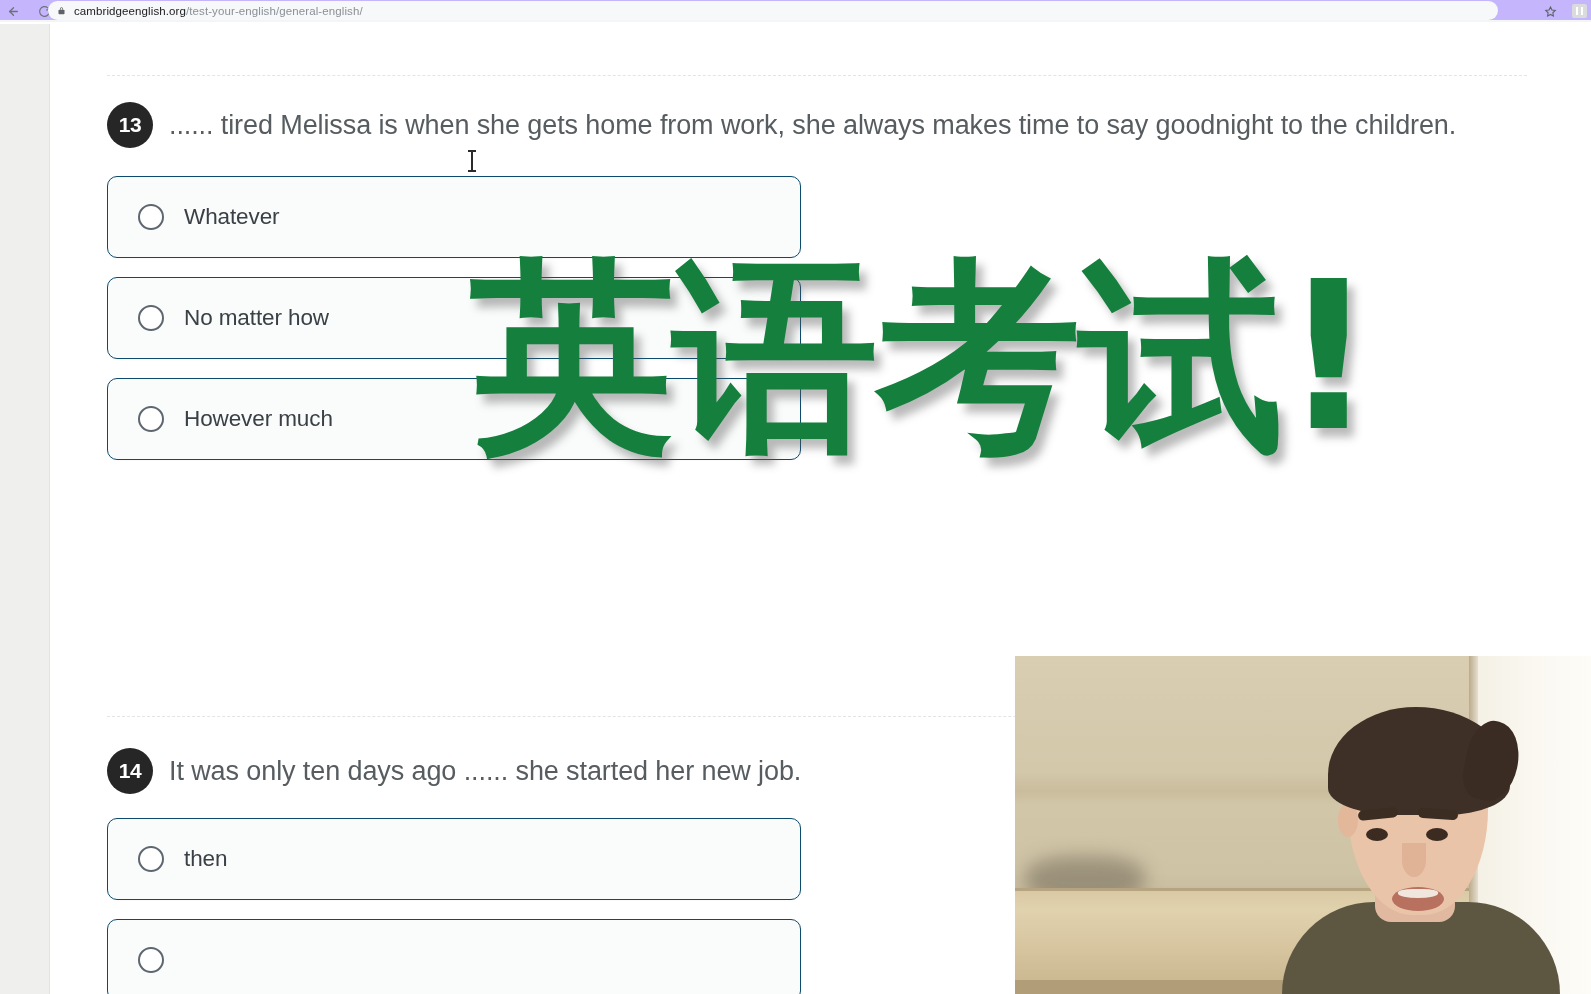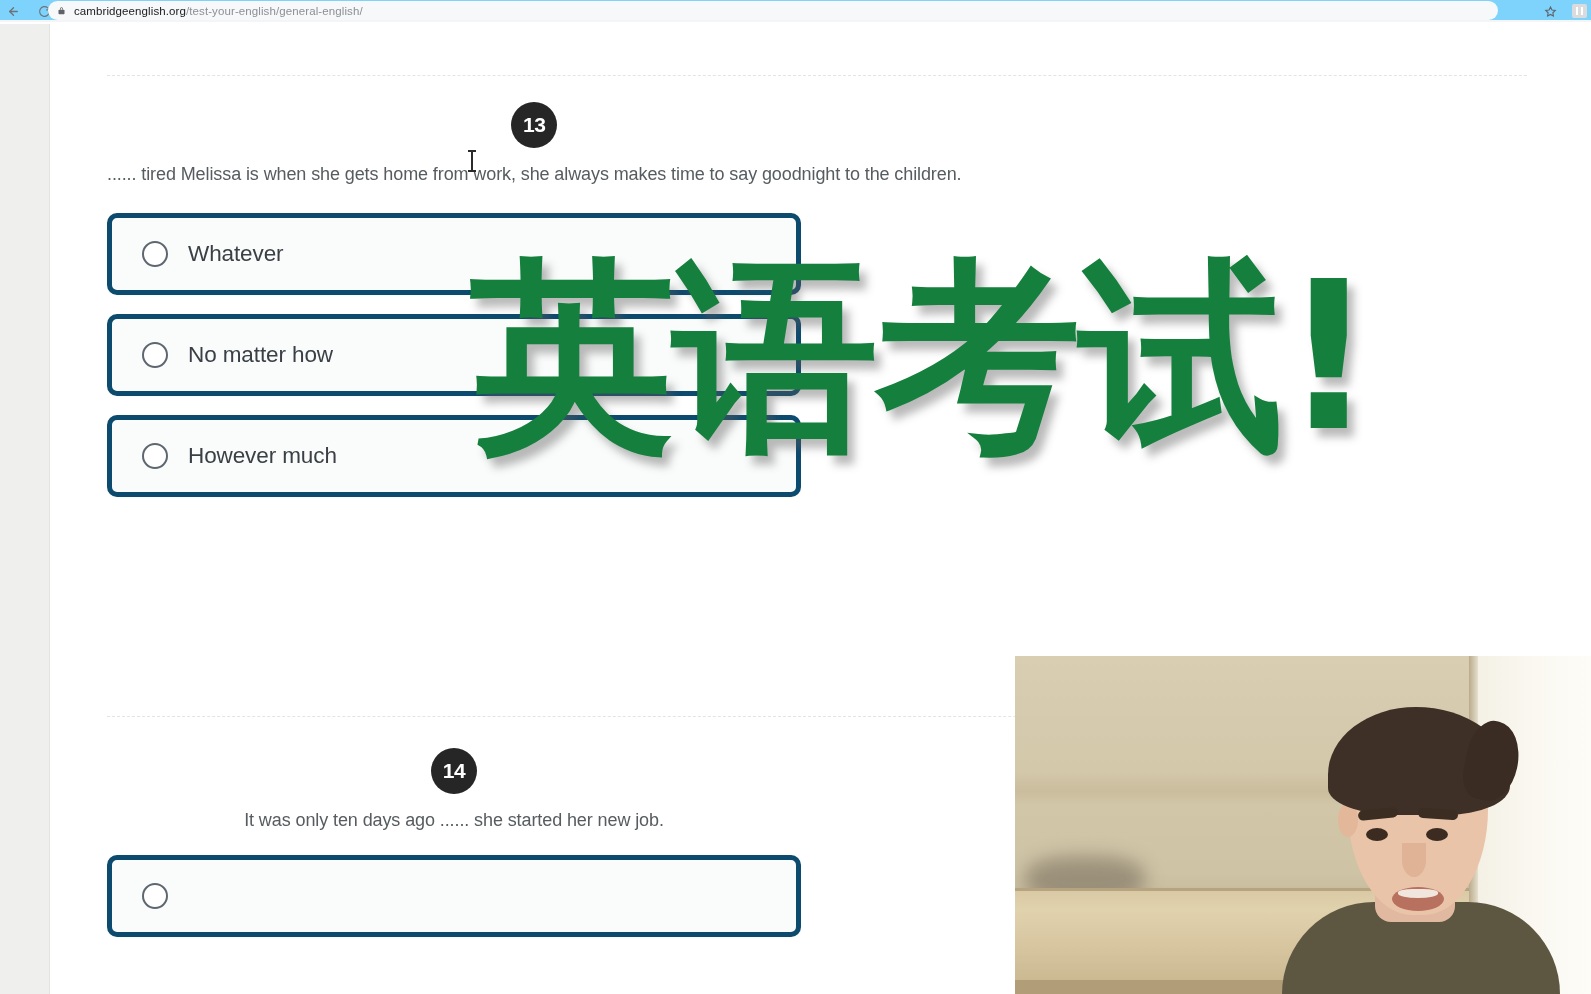--- a/index.html
+++ b/index.html
@@ -20,21 +20,21 @@
     overflow: hidden;
     background: #ffffff;
   }
 
   
   .browser-bar {
     position: absolute;
     top: 0; left: 0;
     width: 1591px;
     height: 22px;
-    background: #7dd3fc;
+    background: #c4b5fd;
     display: flex;
     align-items: center;
     z-index: 40;
   }
   .browser-bar::after {
     content: "";
     position: absolute;
     left: 0; bottom: 0;
     width: 100%;
     height: 2px;
@@ -144,50 +144,49 @@
 
   .question-block { position: absolute; left: 57px; }
   #q13 { top: 78px; }
   #q14 { top: 724px; }
 
   .q-head {
     display: flex;
     align-items: center;
     gap: 16px;
     margin-bottom: 28px;
-    flex-direction: column;
   }
   .q-num {
     width: 46px; height: 46px;
     flex: 0 0 auto;
     border-radius: 50%;
     background: #262626;
     color: #ffffff;
     font-size: 21px;
     font-weight: 700;
     display: flex;
     align-items: center;
     justify-content: center;
     letter-spacing: -0.5px;
   }
   .q-text {
-    font-size: 18px;
+    font-size: 27px;
     color: #565c5f;
     font-weight: 400;
     letter-spacing: -0.1px;
     white-space: nowrap;
   }
   #q14 .q-head { margin-bottom: 24px; justify-content: center; }
 
   .options { display: flex; flex-direction: column; gap: 19px; }
 
   .option {
     width: 694px;
     height: 82px;
-    border: 5px solid #0c4a6e;
+    border: 1px solid #0c4a6e;
     border-radius: 10px;
     background: #fafbfb;
     display: flex;
     align-items: center;
     padding-left: 30px;
     cursor: pointer;
     box-shadow: 0 1px 2px rgba(0,0,0,0.025);
   }
   .radio {
     width: 26px; height: 26px;
@@ -443,20 +442,24 @@
     </div>
 
     <div class="divider" id="divider-mid"></div>
 
     <div class="question-block" id="q14">
       <div class="q-head">
         <div class="q-num">14</div>
         <div class="q-text">It was only ten days ago ...... she started her new job.</div>
       </div>
       <div class="options">
+        <div class="option">
+          <span class="radio"></span>
+          <span class="option-label">then</span>
+        </div>
         <div class="option">
           <span class="radio"></span>
           <span class="option-label"></span>
         </div>
       </div>
     </div>
   </div>
 
   <div class="cursor-ibeam"></div>
 

